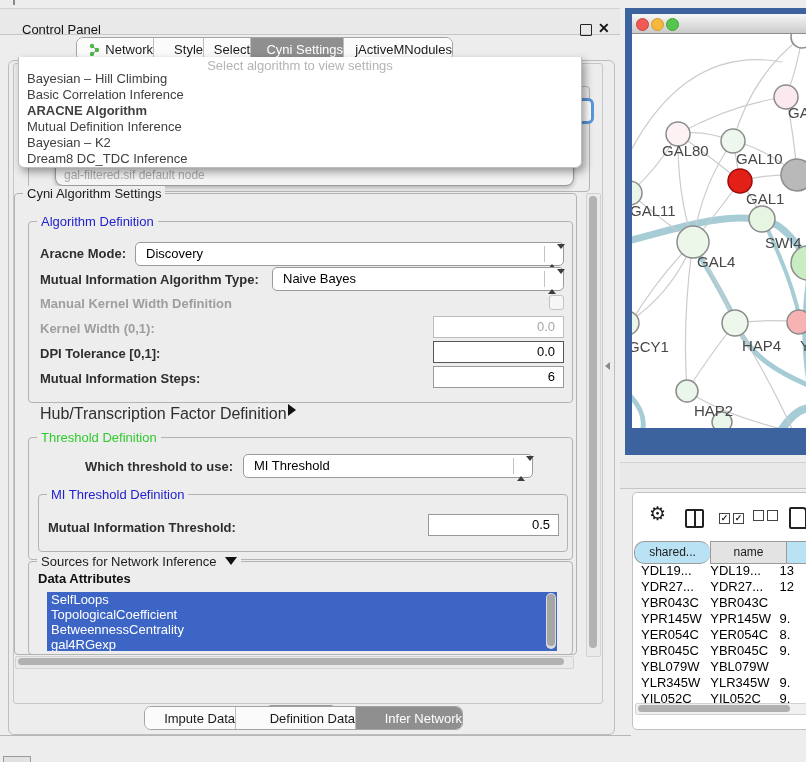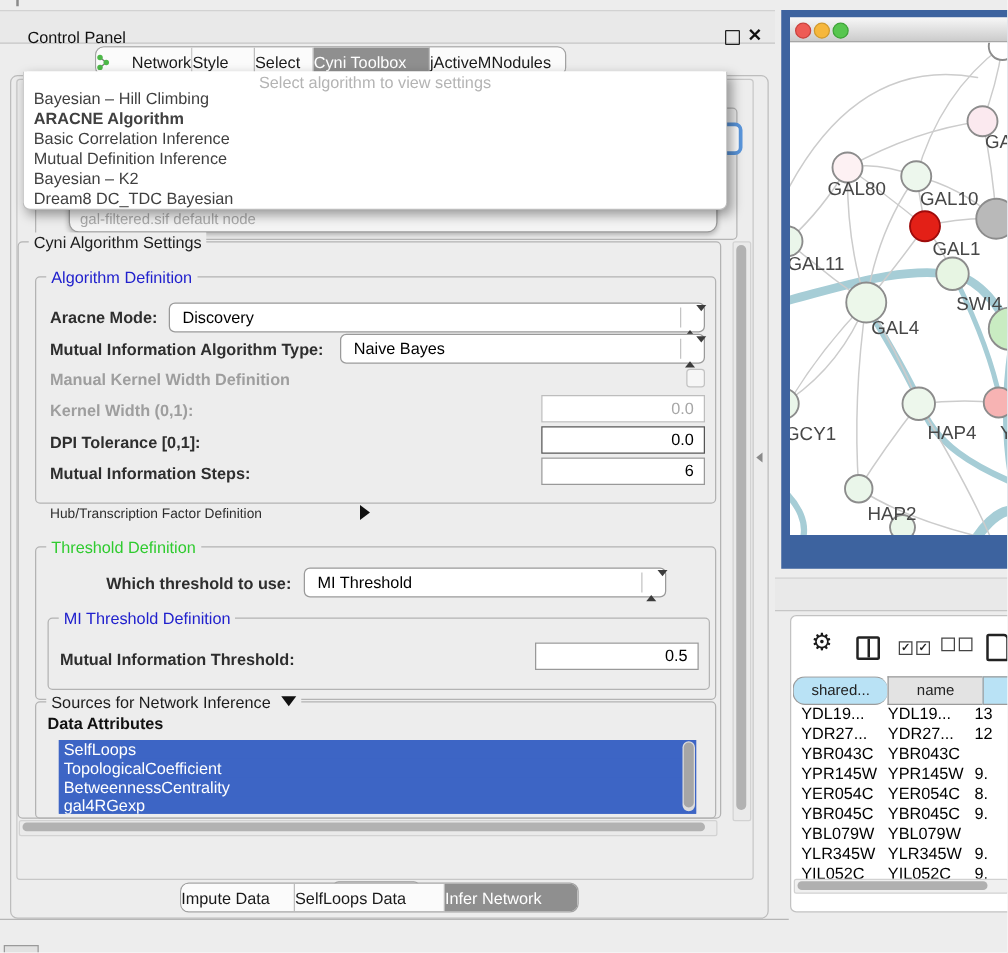--- a/index.html
+++ b/index.html
@@ -6,21 +6,21 @@
   body{font-family:"Liberation Sans", sans-serif;}
   #screen{position:relative;width:806px;height:762px;background:#ededed;overflow:hidden;font-size:13px;color:#1c1c1c;}
   .abs{position:absolute;}
   
   #cp-titlebar{left:0;top:8px;width:620px;height:25px;background:#e9e9e9;border-top:1px solid #d2d2d2;border-bottom:1px solid #c6c6c6;}
   #cp-title{left:22px;top:13px;font-size:13px;color:#111;}
   #cp-float{left:580px;top:15px;width:10px;height:10px;border:1.5px solid #222;border-radius:1px;}
   #cp-close{left:598px;top:11px;font-size:14px;font-weight:bold;color:#111;}
   
   .tabrow{display:flex;border:1px solid #a3a3a3;border-radius:7px;overflow:hidden;background:#fbfbfb;height:22px;}
-  .tab{display:flex;align-items:center;justify-content:space-between;height:22px;border-right:1px solid #bdbdbd;background:#fbfbfb;color:#1a1a1a;font-size:13px;white-space:nowrap;}
+  .tab{display:flex;align-items:center;justify-content:flex-end;height:22px;border-right:1px solid #bdbdbd;background:#fbfbfb;color:#1a1a1a;font-size:13px;white-space:nowrap;}
   .tab:last-child{border-right:none;}
   .tab.sel{background:#8f8f8f;color:#fff;}
   #top-tabs{left:76px;top:37px;}
   #bottom-tabs{left:144px;top:706px;}
   
   #outer-panel{left:8px;top:60px;width:605px;height:673px;border:1px solid #bdbdbd;border-radius:6px;}
   #inner-panel{left:13px;top:63px;width:588px;height:639px;border:1px solid #c7c7c7;border-radius:3px;background:#ededed;}
   
   #frag-box{left:28px;top:86px;width:560px;height:104px;border:1px solid #b5b5b5;border-radius:4px;}
   #frag-combo{left:55px;top:150px;width:517px;height:34px;border:1px solid #9a9a9a;border-radius:8px;background:#f4f4f4;box-shadow:0 2px 4px rgba(0,0,0,.25);}
@@ -114,44 +114,44 @@
       </span>
       <span>Network</span>
     </div>
     <div class="tab" style="width:49px;">
         <span>Style</span>
       </div>
     <div class="tab" style="width:46px;">
         <span>Select</span>
       </div>
     <div class="tab sel" style="width:92px;">
-        <span>Cyni Toolbox</span>
+        <span>Cyni Settings</span>
       </div>
     <div class="tab" style="width:108px;">
         <span>jActiveMNodules</span>
       </div>
   </div>
 
   <div class="abs" id="outer-panel"></div>
   <div class="abs" id="inner-panel"></div>
 
   <div class="abs" id="frag-box"></div>
   <div class="abs" id="frag-combo"></div>
   <span class="abs" id="frag-text">gal-filtered.sif default node</span>
   <div class="abs" id="frag-spinner"></div>
 
   <div class="abs" id="algo-popup">
     <div class="abs" id="algo-ph">Select algorithm to view settings</div>
     <div class="abs" id="algo-list">
         <div class="algo-opt">Bayesian – Hill Climbing</div>
+        <div class="algo-opt">Basic Correlation Inference</div>
         <div class="algo-opt bold">ARACNE Algorithm</div>
-        <div class="algo-opt">Basic Correlation Inference</div>
         <div class="algo-opt">Mutual Definition Inference</div>
         <div class="algo-opt">Bayesian – K2</div>
-        <div class="algo-opt">Dream8 DC_TDC Bayesian</div>
+        <div class="algo-opt">Dream8 DC_TDC Inference</div>
       </div>
   </div>
 
   <div class="abs fieldset" style="left:14px;top:193px;width:561px;height:460px;">
     <span class="legend">Cyni Algorithm Settings</span>
   </div>
 
   <div class="abs fieldset" style="left:28px;top:221px;width:543px;height:180px;">
     <span class="legend leg-blue">Algorithm Definition</span>
   </div>
@@ -167,21 +167,21 @@
   </div>
   <span class="abs lbl-dis" style="left:40px;top:296px;">Manual Kernel Width Definition</span>
   <span class="abs cb" style="left:549px;top:295px;"></span>
   <span class="abs lbl-dis" style="left:40px;top:321px;">Kernel Width (0,1):</span>
   <div class="abs field dis" style="left:433px;top:316px;width:121px;">0.0</div>
   <span class="abs lbl" style="left:40px;top:346px;">DPI Tolerance [0,1]:</span>
   <div class="abs field dark" style="left:433px;top:341px;width:121px;">0.0</div>
   <span class="abs lbl" style="left:40px;top:371px;">Mutual Information Steps:</span>
   <div class="abs field" style="left:433px;top:366px;width:121px;">6</div>
 
-  <span class="abs" style="left:40px;top:405px;font-size:11px;color:#2e2e2e;">Hub/Transcription Factor Definition</span>
+  <span class="abs" style="left:40px;top:405px;font-size:16px;color:#2e2e2e;">Hub/Transcription Factor Definition</span>
   <span class="abs tri-r" style="left:288px;top:404px;"></span>
 
   <div class="abs fieldset" style="left:28px;top:437px;width:543px;height:121px;">
     <span class="legend leg-green">Threshold Definition</span>
   </div>
   <span class="abs lbl" style="left:85px;top:459px;">Which threshold to use:</span>
   <div class="abs combo" style="left:243px;top:454px;width:278px;">
     <span>MI Threshold</span>
     <span class="spin"><span class="u"></span><span class="d"></span></span>
   </div>
@@ -214,21 +214,21 @@
     <div class="sb-thumb" style="position:absolute;left:2px;top:2px;width:8px;height:452px;"></div>
   </div>
 
   <div class="abs" id="apply-btn">Apply</div>
 
   <div class="abs tabrow" id="bottom-tabs">
     <div class="tab" style="width:90px;">
         <span>Impute Data</span>
       </div>
     <div class="tab" style="width:119px;">
-        <span>SelfLoops Data</span>
+        <span>Definition Data</span>
       </div>
     <div class="tab sel" style="width:106px;">
         <span>Infer Network</span>
       </div>
   </div>
 
   <div class="abs" id="resize-arrow"></div>
 
   <div class="abs" id="net-frame"></div>
   <div class="abs" id="net-win">

